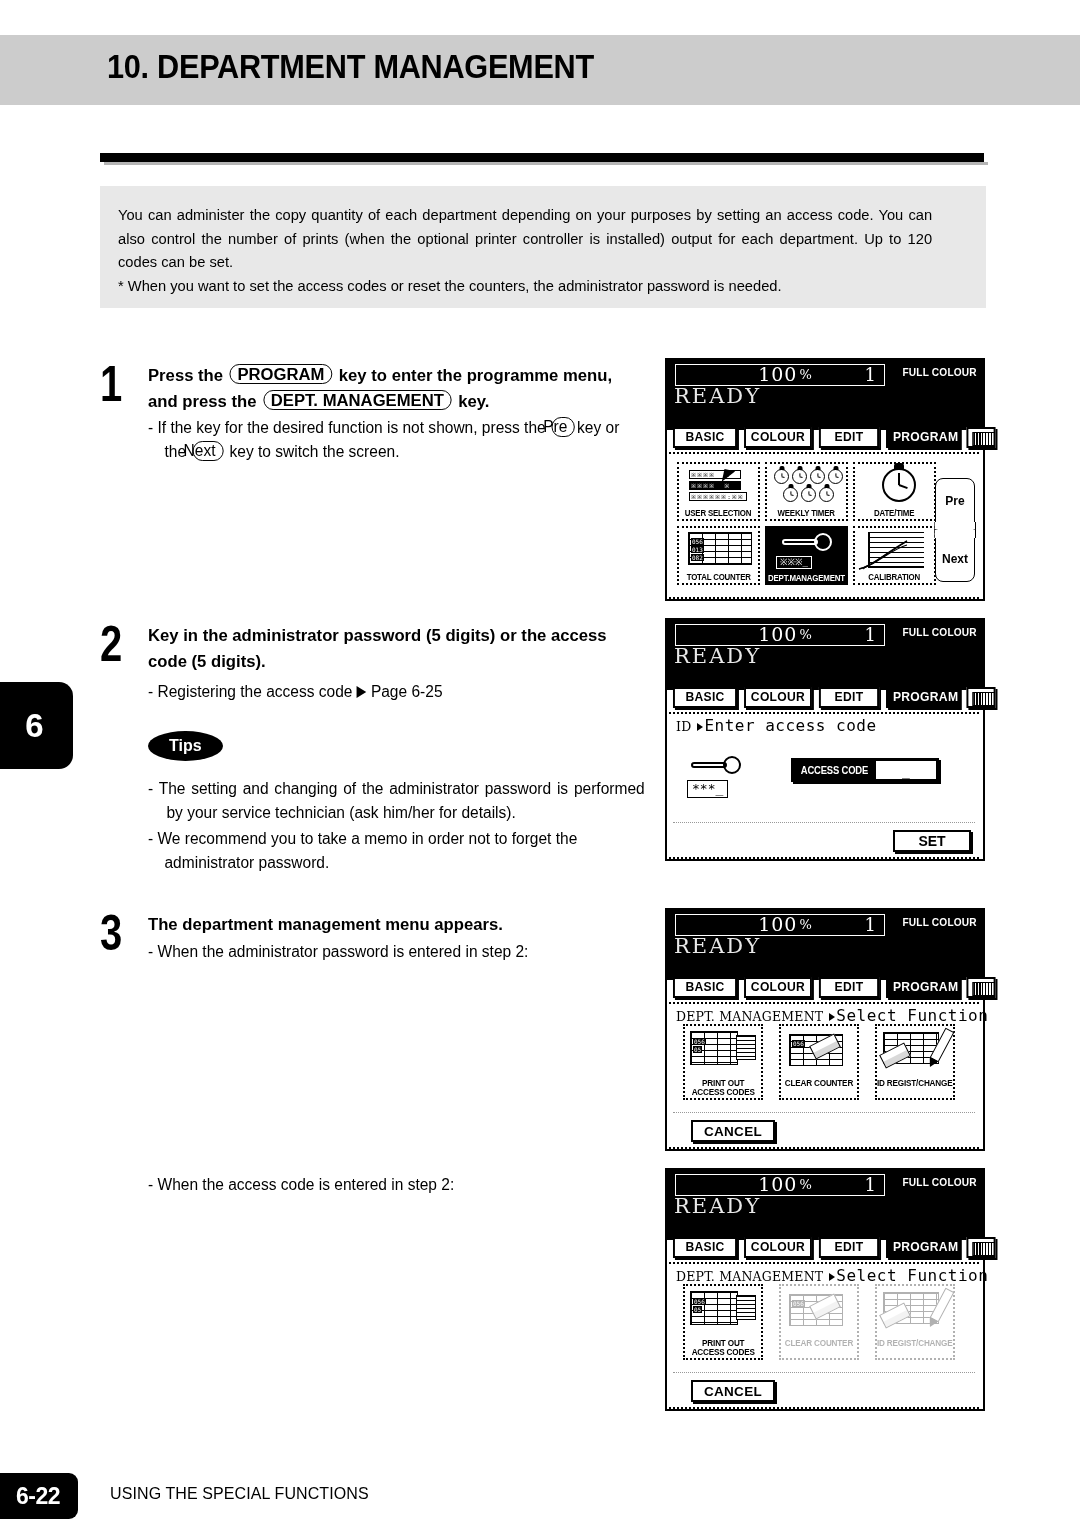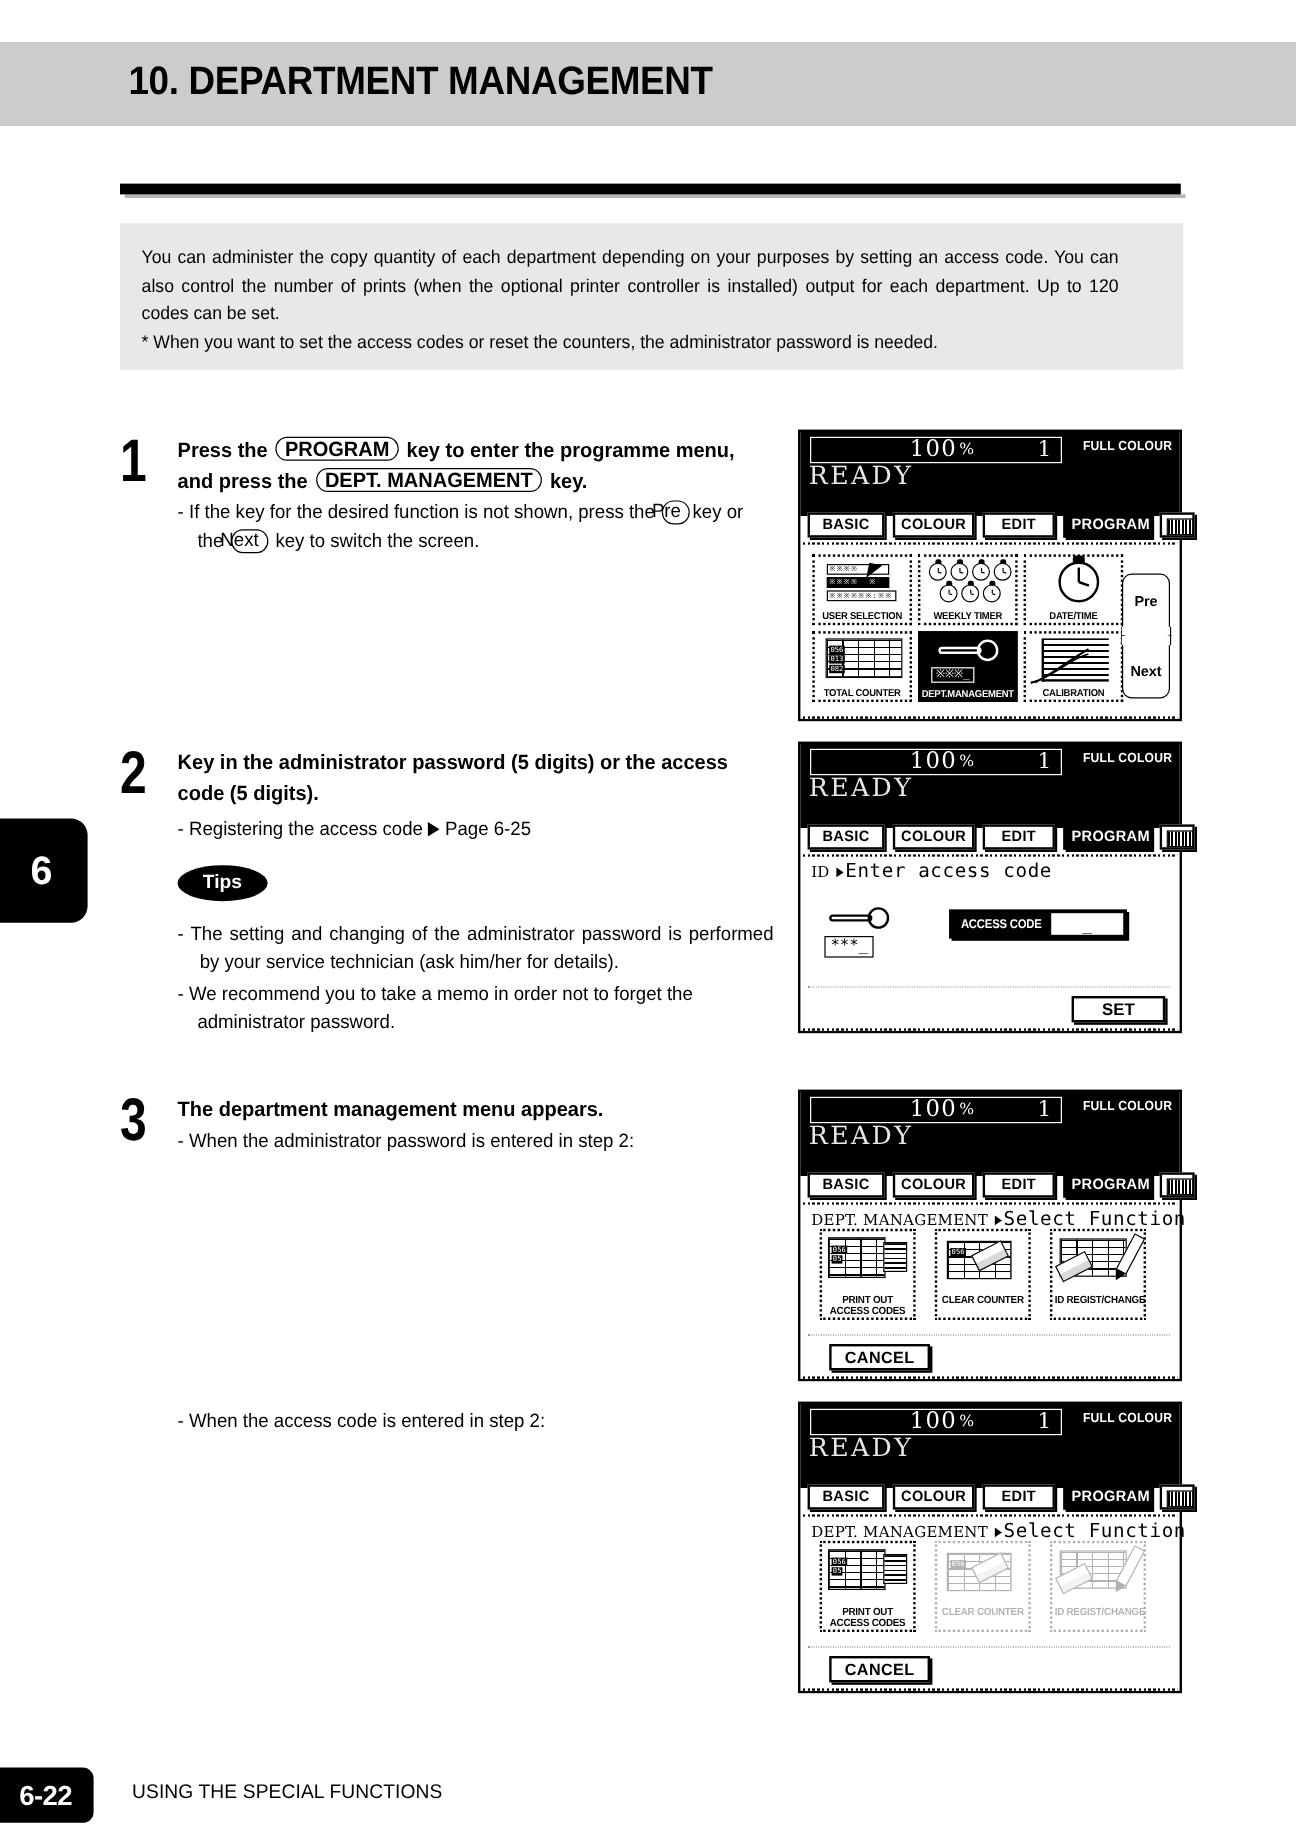--- a/index.html
+++ b/index.html
@@ -199,21 +199,21 @@
 
   
   .fn-grid{
     position:absolute; left:8px; top:22px;
     display:flex; flex-wrap:wrap; gap:5px; width:260px;
   }
   .fn-cell{
     width:83px; height:59px;
     border:1.5px solid #000;
     display:flex; flex-direction:column;
-    justify-content:flex-end;
+    align-items:center; justify-content:flex-end;
     padding-bottom:1px;
     position:relative; background:#fff;
   }
   .fn-cell.dotted{ border-style:dotted; border-width:2px; }
   .fn-cell.inv{ background:#000; color:#fff; border-color:#000; }
   .fn-label{
     font-family:"Liberation Sans", sans-serif;
     font-size:8.3px; font-weight:bold; line-height:9px;
     text-align:center; letter-spacing:-0.2px;
     transform:scaleX(0.95);
@@ -459,21 +459,21 @@
   </div>
 </div>
 
 <div class="step" style="left:100px; top:622px; width:565px;">
   <div class="step-num">2</div>
   <div class="step-body">
     <div class="step-head">Key in the administrator password (5 digits) or the access code (5 digits).</div>
     <div class="step-sub" style="margin-top:6px;">
       <span>- Registering the access code</span><span class="arrow-tri"></span><span>Page 6-25</span>
     </div>
-    <div style="margin-top:17px;">
+    <div style="margin-top:27px;">
       <span class="tips-badge">Tips</span>
     </div>
     <div class="step-sub hang2 just" style="margin-top:16px;">-  The setting and changing of the administrator password is performed by your service technician (ask him/her for details).</div>
     <div class="step-sub hang" style="margin-top:2px;">- We recommend you to take a memo in order not to forget the administrator password.</div>
   </div>
 </div>
 
 <div class="step" style="left:100px; top:911px; width:565px;">
   <div class="step-num">3</div>
   <div class="step-body">

